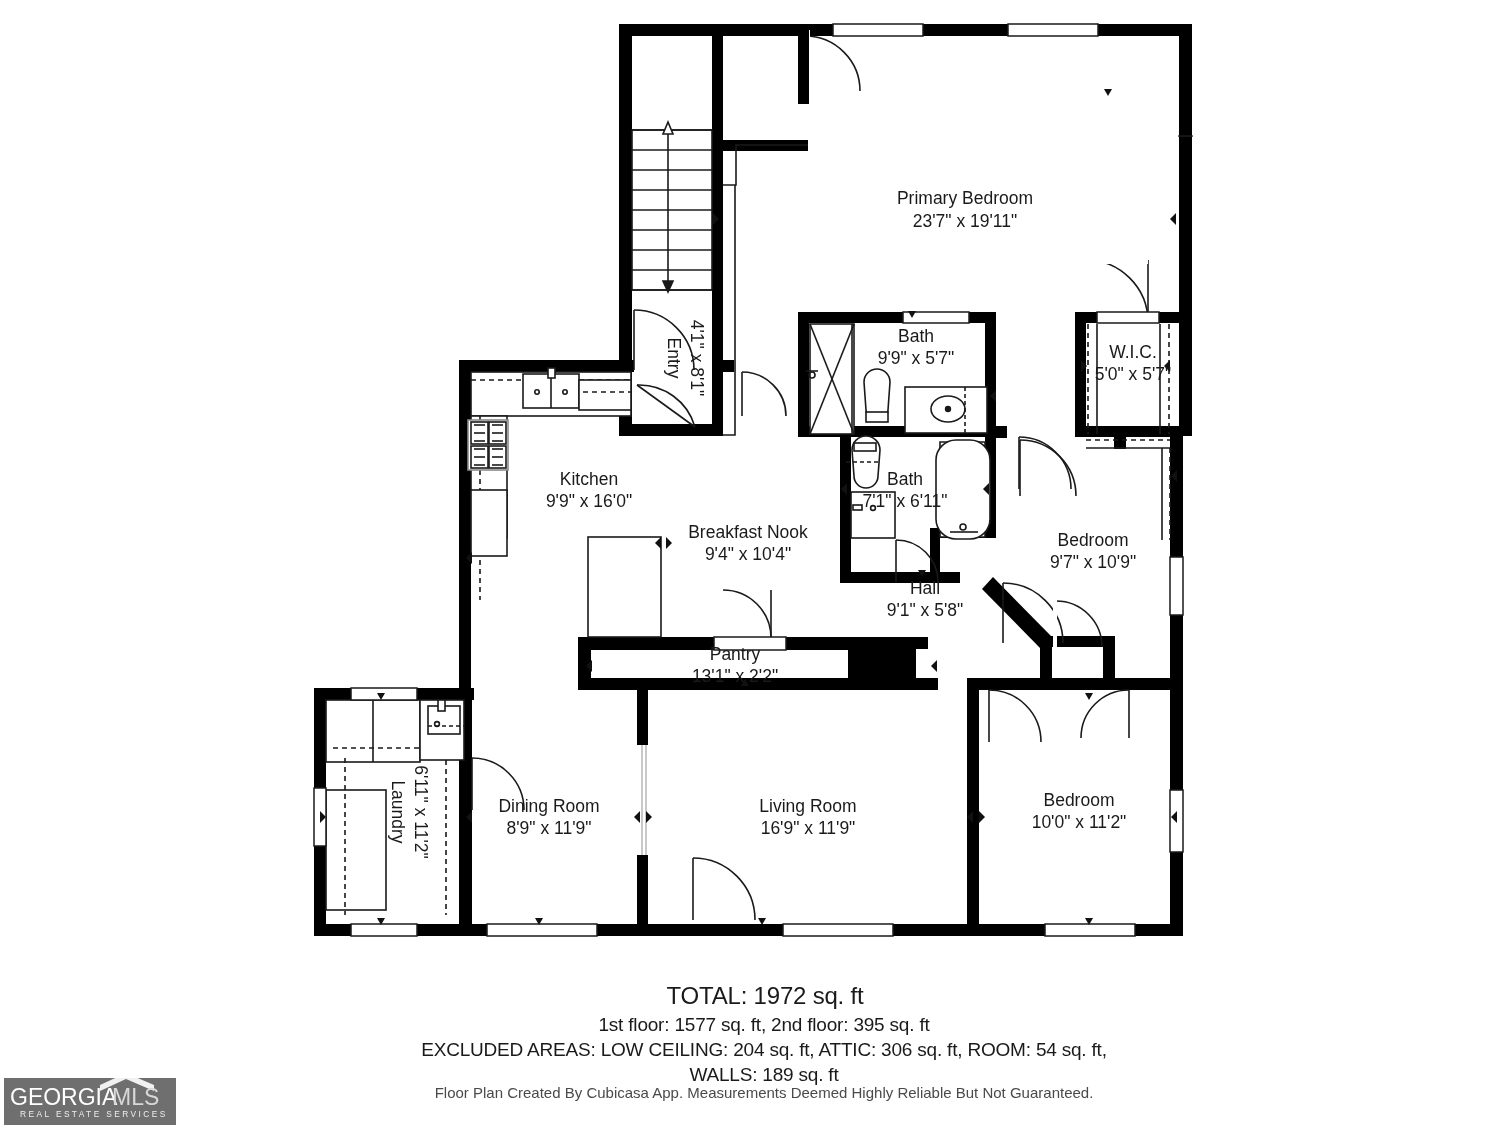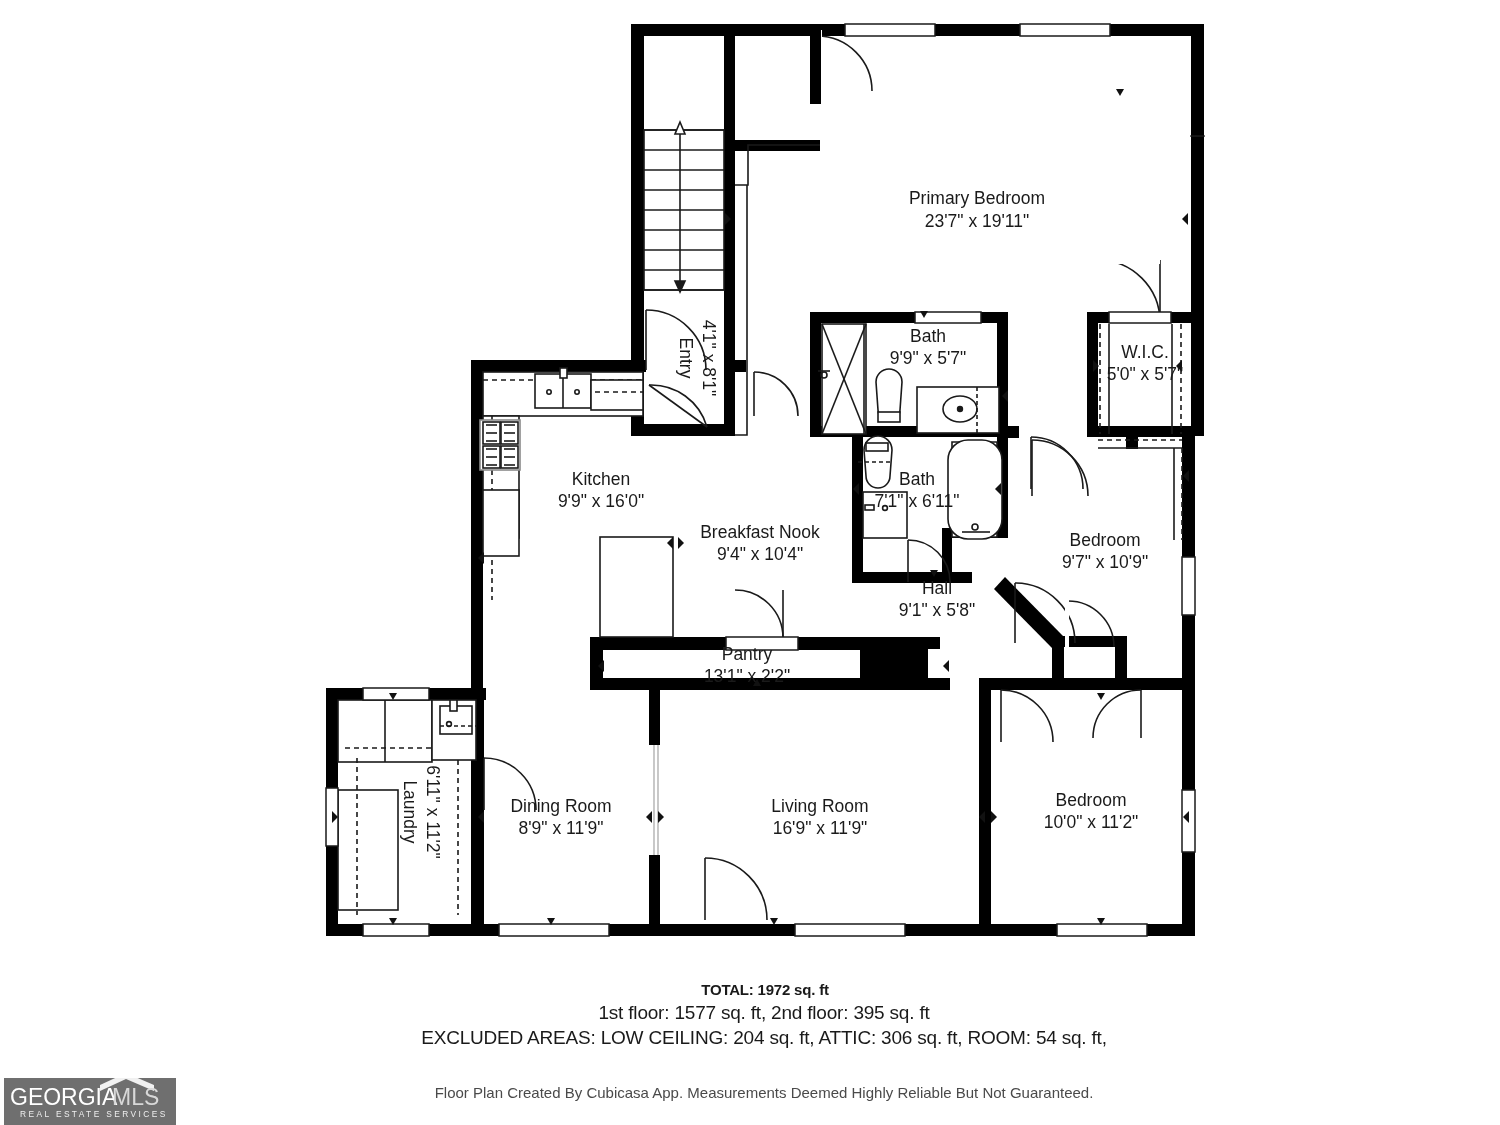--- a/index.html
+++ b/index.html
@@ -10,37 +10,37 @@
   body {
     width: 1500px;
     height: 1125px;
     position: relative;
     font-family: "Liberation Sans", sans-serif;
     color: #1a1a1a;
     overflow: hidden;
   }
   #plan-wrap {
     position: absolute;
-    left: 12px; top: 0;
+    left: 0; top: 0;
     width: 1469px;
     height: 975px;
   }
   #plan-svg { display: block; width: 1500px; height: 975px; }
 
   .summary {
     position: absolute;
     left: 0;
     top: 980px;
     width: 1500px;
     text-align: center;
     line-height: 1.32;
   }
   .summary .total {
-    font-weight: bold;
-    font-size: 15px;
+    font-weight: normal;
+    font-size: 24px;
     letter-spacing: -0.2px;
     padding-left: 30px;
   }
   .summary .line {
     font-size: 19px;
     letter-spacing: -0.2px;
     margin-left: 28px;
   }
   .disclaimer {
     position: absolute;
@@ -476,20 +476,21 @@
         <text x="1079" y="828" font-size="17.5">10'0" x 11'2"</text>
       </g>
     </g>
   </svg>
 </div>
 
 <div class="summary">
   <div class="total">TOTAL: 1972 sq. ft</div>
   <div class="line">1st floor: 1577 sq. ft, 2nd floor: 395 sq. ft</div>
   <div class="line">EXCLUDED AREAS: LOW CEILING: 204 sq. ft, ATTIC: 306 sq. ft, ROOM: 54 sq. ft,</div>
+  <div class="line">WALLS: 189 sq. ft</div>
 </div>
 
 <div class="disclaimer">Floor Plan Created By Cubicasa App. Measurements Deemed Highly Reliable But Not Guaranteed.</div>
 
 <div id="logo">
   <svg width="172" height="45" viewBox="0 0 172 45" xmlns="http://www.w3.org/2000/svg">
     <rect x="0" y="0" width="172" height="45" fill="#6f6f6f"></rect>
 
     <path d="M 96 13 L 122 1 L 150 13 L 150 7 L 122 -5 L 96 7 Z" fill="#ffffff" opacity="0.9"></path>
     <text x="6" y="27" font-family="Liberation Sans, sans-serif" font-size="23" fill="#ffffff">GEORGIA</text>

